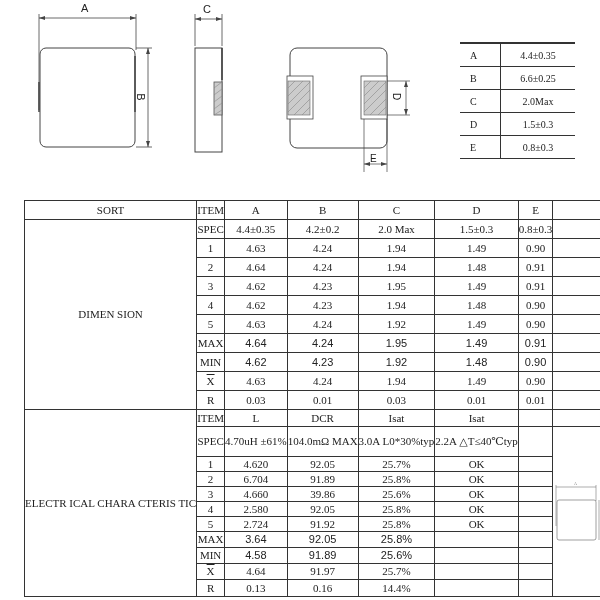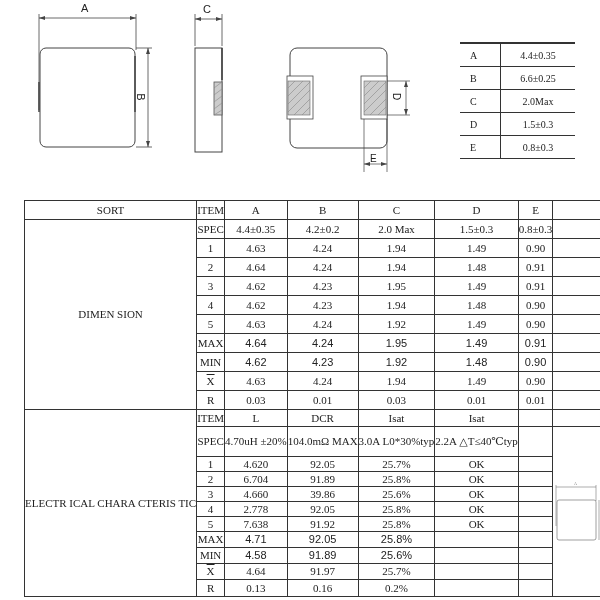--- a/index.html
+++ b/index.html
@@ -221,21 +221,21 @@
     <td>ITEM</td>
     <td>L</td>
     <td>DCR</td>
     <td>Isat</td>
     <td>Isat</td>
     <td></td>
     <td colspan="3" class="shape-head">SHAPE</td>
   </tr>
   <tr style="height:30px">
     <td>SPEC</td>
-    <td class="small">4.70uH ±20%</td>
+    <td class="small">4.70uH ±61%</td>
     <td class="small">104.0mΩ MAX</td>
     <td class="small">3.0A L0*30%typ</td>
     <td class="small">2.2A △T≤40℃typ</td>
     <td></td>
     <td colspan="3" rowspan="10" style="position:relative;">
       <svg width="165" height="60" style="position:static;" viewBox="0 0 165 60">
         <line x1="3" y1="4" x2="3" y2="45" stroke="#777" stroke-width="0.6"></line>
         <line x1="43" y1="4" x2="43" y2="20" stroke="#777" stroke-width="0.6"></line>
         <line x1="3" y1="6" x2="43" y2="6" stroke="#777" stroke-width="0.6"></line>
         <text x="21" y="4" font-size="4" fill="#777">A</text>
@@ -273,37 +273,37 @@
   <tr style="height:15px">
     <td>3</td>
     <td>4.660</td>
     <td>39.86</td>
     <td>25.6%</td>
     <td>OK</td>
     <td></td>
   </tr>
   <tr style="height:15px">
     <td>4</td>
-    <td>2.778</td>
+    <td>2.580</td>
     <td>92.05</td>
     <td>25.8%</td>
     <td>OK</td>
     <td></td>
   </tr>
   <tr style="height:15px">
     <td>5</td>
-    <td>7.638</td>
+    <td>2.724</td>
     <td>91.92</td>
     <td>25.8%</td>
     <td>OK</td>
     <td></td>
   </tr>
   <tr style="height:16px">
     <td>MAX</td>
-    <td class="sans">4.71</td>
+    <td class="sans">3.64</td>
     <td class="sans">92.05</td>
     <td class="sans">25.8%</td>
     <td></td>
     <td></td>
   </tr>
   <tr style="height:16px">
     <td>MIN</td>
     <td class="sans">4.58</td>
     <td class="sans">91.89</td>
     <td class="sans">25.6%</td>
@@ -315,18 +315,18 @@
     <td>4.64</td>
     <td>91.97</td>
     <td>25.7%</td>
     <td></td>
     <td></td>
   </tr>
   <tr style="height:17px">
     <td>R</td>
     <td>0.13</td>
     <td>0.16</td>
-    <td>0.2%</td>
+    <td>14.4%</td>
     <td></td>
     <td></td>
   </tr>
 </tbody>
   </table>
 
 </body></html>

